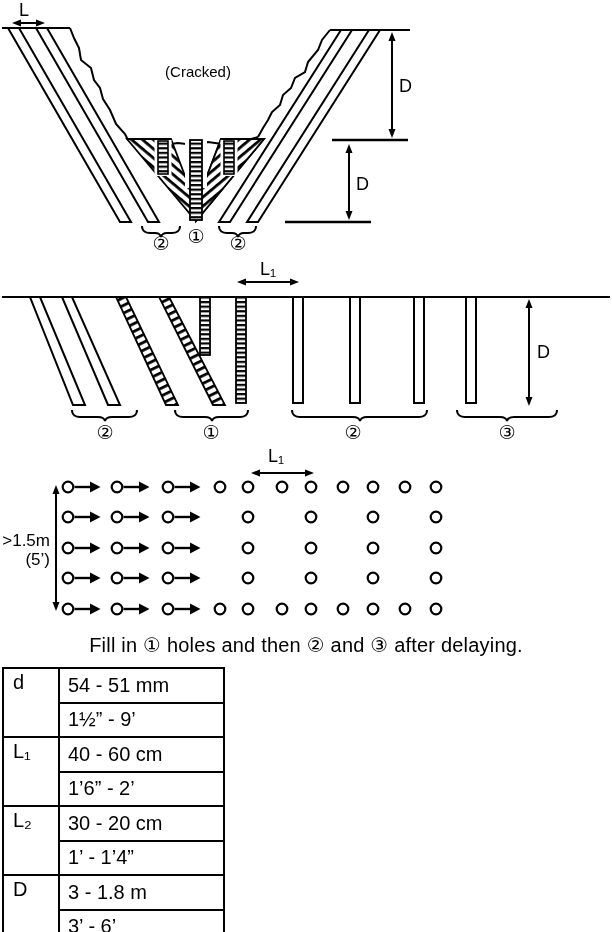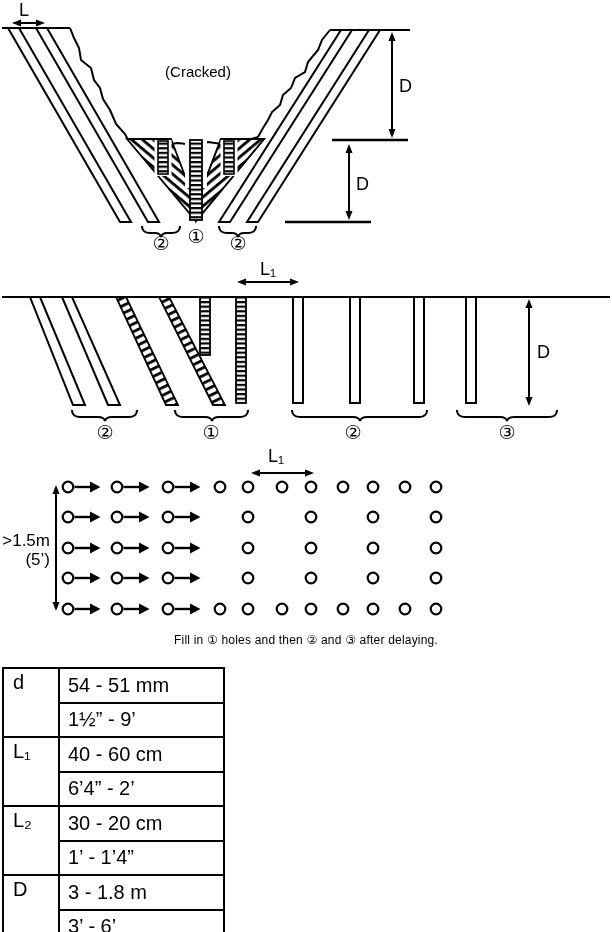--- a/index.html
+++ b/index.html
@@ -9,21 +9,21 @@
   .stroke{stroke:#000;fill:none;stroke-width:2;}
   .thick{stroke:#000;fill:none;stroke-width:2.5;}
   .whole{fill:#fff;stroke:#000;stroke-width:2;}
   .bhead{fill:#000;stroke:none;}
   .dimline{stroke:#000;stroke-width:2;}
   .lbl{font-size:18px;fill:#000;}
   .lbl-small{font-size:15px;fill:#000;}
   .circnum{font-size:19px;fill:#000;text-anchor:middle;}
   .planlbl{font-size:17px;fill:#000;}
   #caption{position:absolute;left:0;top:633px;width:612px;text-align:center;
-           font-size:12px;letter-spacing:.2px;}
+           font-size:20px;letter-spacing:.2px;}
   #spec-table{position:absolute;left:2px;top:667px;border-collapse:collapse;
               table-layout:fixed;width:223px;font-size:20px;}
   #spec-table td{border:2px solid #000;padding:0 0 0 8px;height:32.5px;
                  vertical-align:middle;background:#fff;}
   #spec-table td.key{width:45px;vertical-align:top;padding-top:2px;padding-left:9px;}
   #spec-table tr.last-row td{border-bottom:6px solid #000;}
 </style>
 </head>
 <body>
 
@@ -244,21 +244,21 @@
         <td>54 - 51 mm</td>
       </tr>
       <tr>
         <td>1½” - 9’</td>
       </tr>
       <tr>
         <td class="key" rowspan="2">L₁</td>
         <td>40 - 60 cm</td>
       </tr>
       <tr>
-        <td>6’4” - 2’</td>
+        <td>1’6” - 2’</td>
       </tr>
       <tr>
         <td class="key" rowspan="2">L₂</td>
         <td>30 - 20 cm</td>
       </tr>
       <tr>
         <td>1’ - 1’4”</td>
       </tr>
       <tr>
         <td class="key" rowspan="2">D</td>

